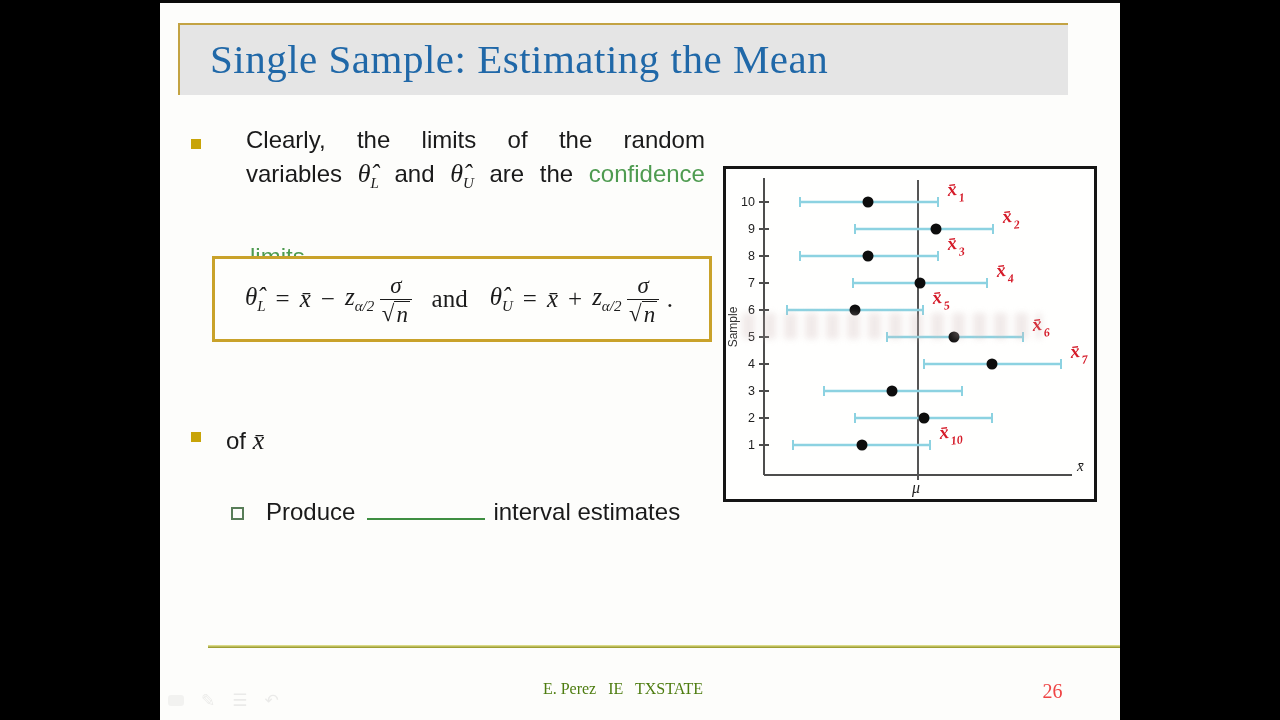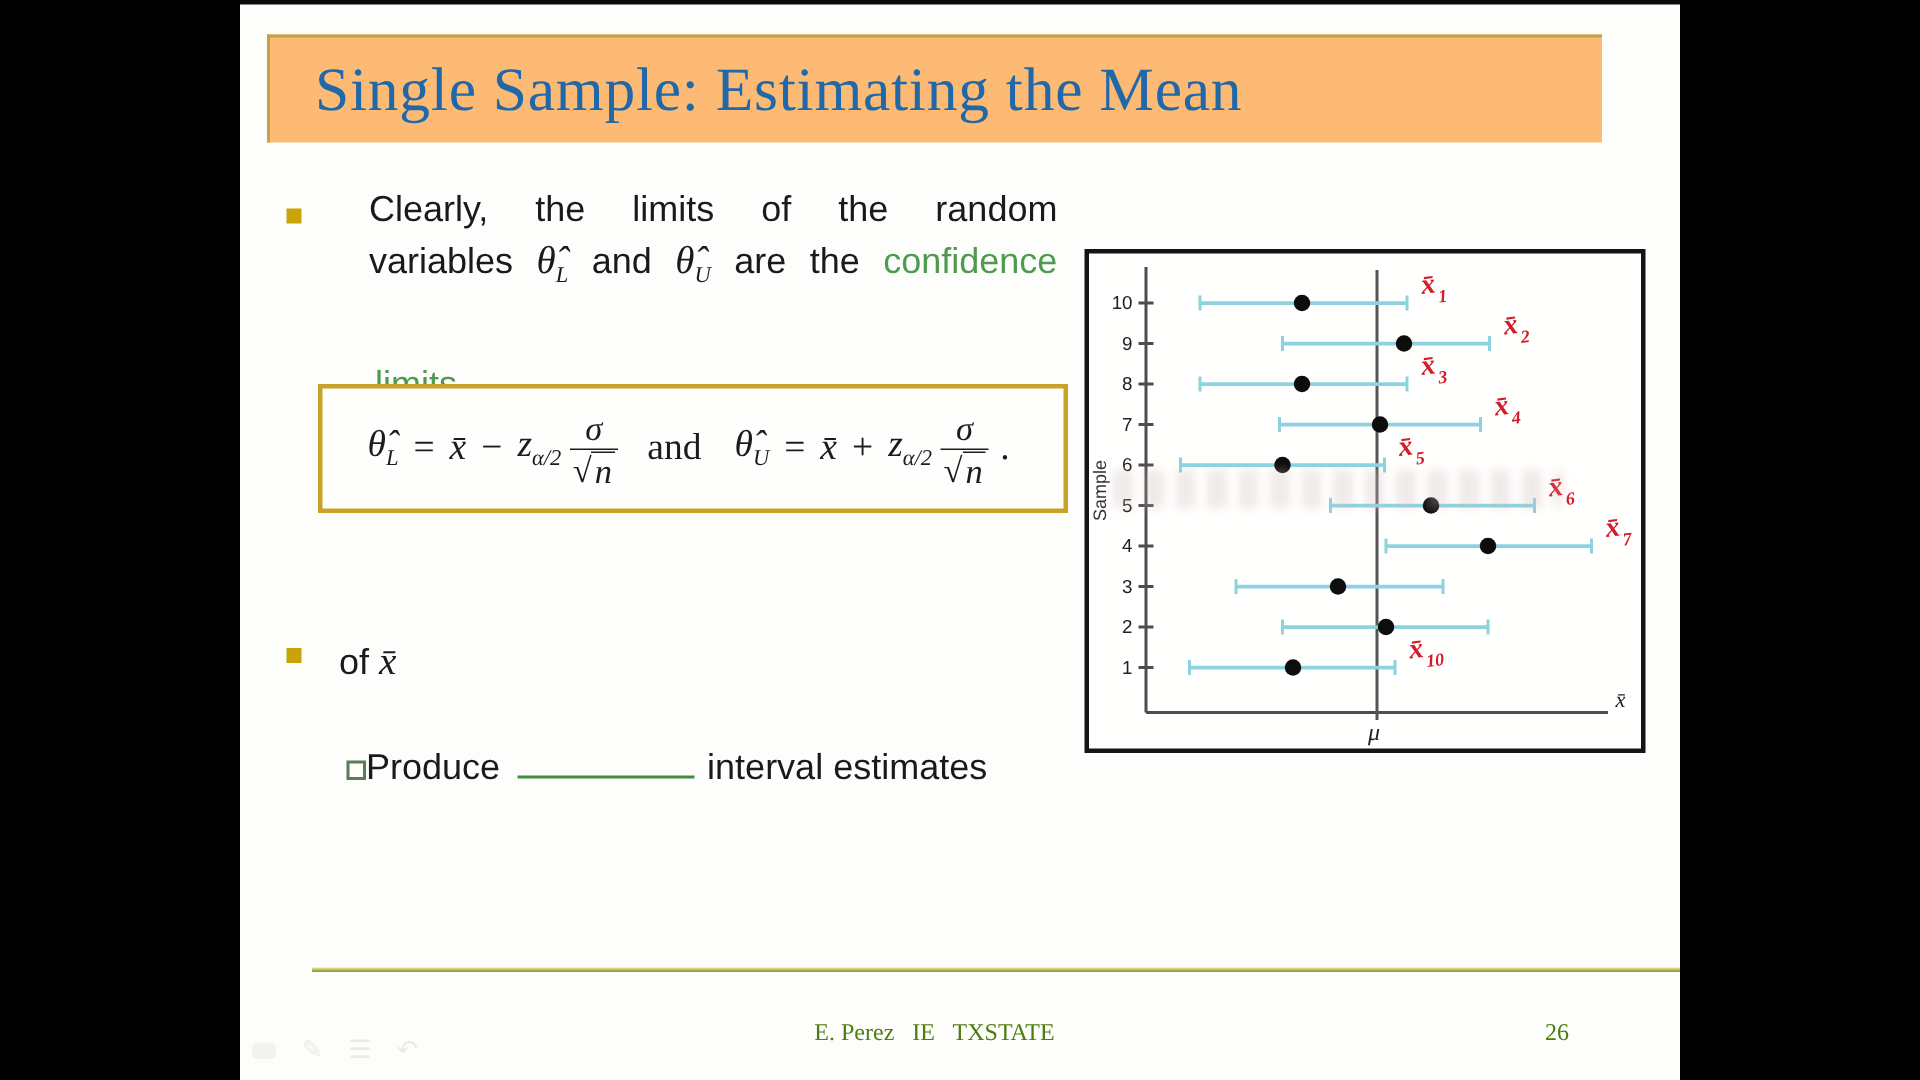--- a/index.html
+++ b/index.html
@@ -10,21 +10,21 @@
   .slide{
     position:absolute;left:160px;top:0;width:960px;height:720px;
     background:#fdfdfb;
   }
   .top-edge{position:absolute;left:0;top:0;width:960px;height:3px;background:#0a0a0a;}
 
   
   .title-block{
     position:absolute;left:18px;top:23px;width:888px;height:70px;
     border-top:2px solid #c3a343;border-left:2px solid #c3a343;
-    background:#fdba74;
+    background:#e5e5e5;
   }
   .title-block h1{
     margin:0;padding:2px 0 0 30px;
     font-family:"Liberation Serif",serif;font-weight:400;
     font-size:41px;line-height:64px;color:#2068a8;letter-spacing:.5px;
   }
 
   
   .sq-gold{position:absolute;left:31px;width:10px;height:10px;background:#c8a408;}
   .sq1{top:139px;} .sq2{top:432px;}
@@ -54,21 +54,21 @@
   .formula-box .word{margin:0 20px;font-style:normal;}
   .frac{display:inline-flex;flex-direction:column;align-items:center;margin-left:4px;font-size:23px;transform:translateY(2px);}
   .frac .num{font-style:italic;padding:0 10px 1px 10px;border-bottom:1.6px solid #1c1c1c;line-height:1.05;}
   .frac .den{display:flex;align-items:flex-start;line-height:1.15;padding-top:1px;}
   .frac .den .radical{font-style:normal;}
   .frac .den .rad{font-style:italic;border-top:1.6px solid #1c1c1c;padding:0 2px;}
 
   
   .b2text{position:absolute;left:66px;top:424px;width:520px;font-size:24px;line-height:33px;color:#1a1a1a;}
   .serifmath{font-family:"Liberation Serif",serif;font-style:italic;font-size:26px;}
-  .subtext{position:absolute;left:84px;top:495px;width:500px;font-size:24px;line-height:33px;color:#1a1a1a;}
+  .subtext{position:absolute;left:106px;top:495px;width:500px;font-size:24px;line-height:33px;color:#1a1a1a;}
   .blank{display:inline-block;width:118px;border-bottom:2px solid #3e8e41;height:22px;vertical-align:baseline;margin:0 8px 0 12px;}
 
   
   .chart-box{
     position:absolute;left:563px;top:166px;width:374px;height:336px;
     border:3px solid #151515;box-sizing:border-box;background:#fffffe;
   }
   .chart-box svg{position:absolute;left:0;top:0;}
   .watermark{
     position:absolute;left:16px;top:144px;width:300px;height:26px;
@@ -77,22 +77,22 @@
   }
 
   
   .footer-line{position:absolute;left:48px;top:645px;width:912px;height:3px;
     background:linear-gradient(#e9e99c,#8f8f1f);}
   .footer-credit{
     position:absolute;left:303px;top:680px;width:320px;text-align:center;
     font-family:"Liberation Serif",serif;font-size:16px;color:#4d7c0f;white-space:pre;
   }
   .page-number{
-    position:absolute;left:870px;top:680px;width:45px;text-align:left;
-    font-family:"Liberation Serif",serif;font-size:16px;color:#4d7c0f;
+    position:absolute;left:870px;top:680px;width:45px;text-align:center;
+    font-family:"Liberation Serif",serif;font-size:20px;color:#ef4444;
   }
 
   
   .ghost-toolbar{position:absolute;left:8px;top:690px;display:flex;gap:17px;opacity:.16;align-items:center;}
   .ghost-toolbar .g-glyph{font-size:17px;color:#8f8f8f;font-family:"DejaVu Sans",sans-serif;}
   .g-bubble{width:16px;height:11px;background:#bdbdbd;border-radius:3px;position:relative;}
   .g-bubble::after{content:"";position:absolute;left:3px;bottom:-4px;border:4px solid transparent;border-top-color:#bdbdbd;border-left-width:2px;}
 </style>
 </head>
 <body>

